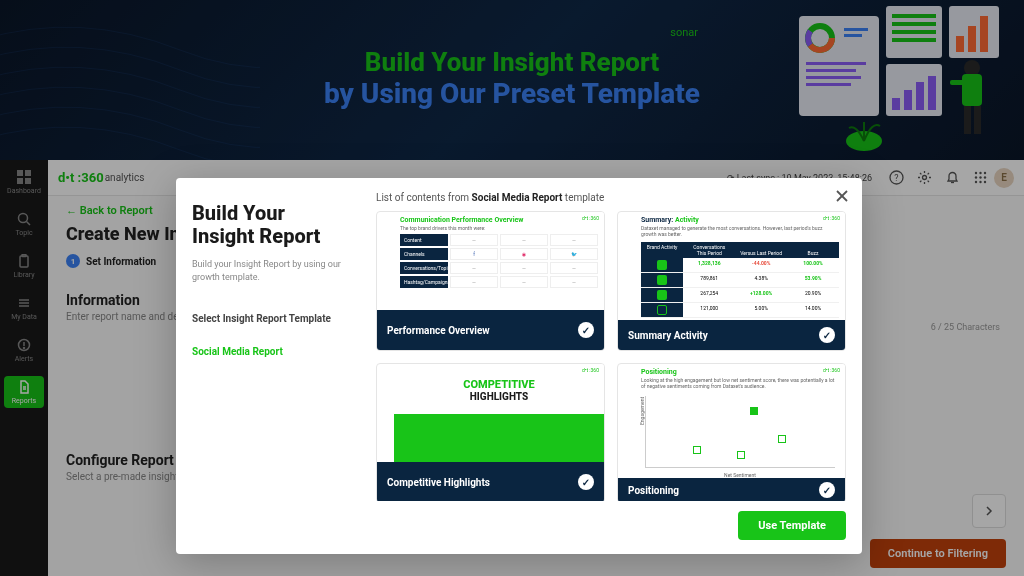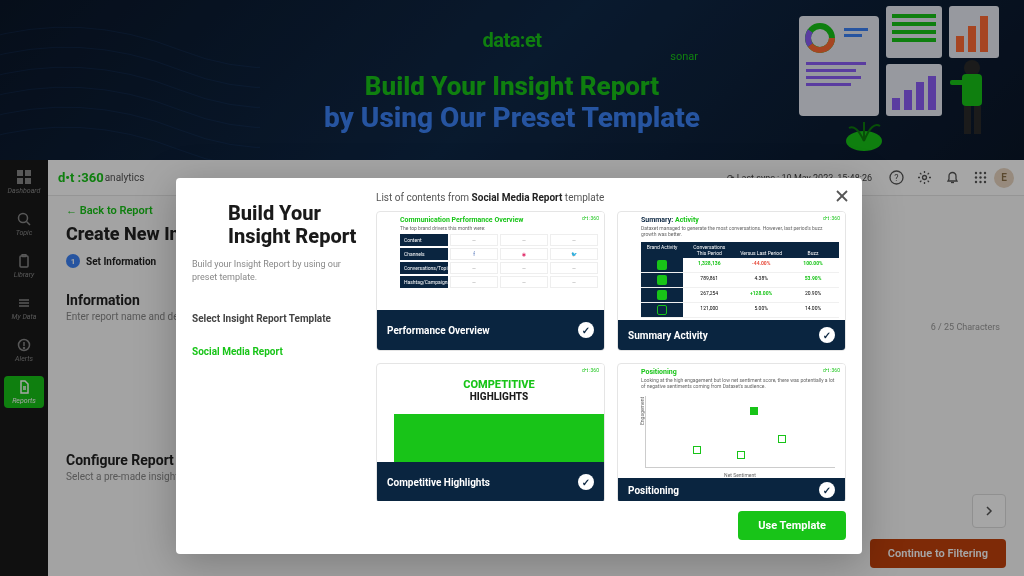--- a/index.html
+++ b/index.html
@@ -11,21 +11,21 @@
   .hero-text { position: absolute; left: 50%; transform: translateX(-50%); top: 28px; text-align: center; }
   .hero-logo { color: #18c418; font-weight: 700; font-size: 20px; letter-spacing: -0.5px; }
   .hero-logo-sub { color: #18c418; font-size: 11px; display: block; text-align: right; margin-top: -2px; padding-right: 2px; }
   .hero-title { font-size: 26px; font-weight: 800; color: #18c418; margin-top: 8px; }
   .hero-sub { font-size: 28px; font-weight: 800; color: #3b82f6; }
   .hero-illus { position: absolute; right: 20px; top: 6px; width: 210px; height: 150px; }
 
   
   .app { position: absolute; top: 160px; left: 0; right: 0; bottom: 0; display: flex; background: #fafafa; }
   .sidebar { width: 48px; background: #1a1a1a; display: flex; flex-direction: column; align-items: center; padding-top: 6px; gap: 10px; }
-  .side-item { width: 40px; display: flex; flex-direction: column; align-items: center; color: #888; font-size: 7px; gap: 2px; cursor: pointer; padding: 3px 0; font-style: italic; }
+  .side-item { width: 40px; display: flex; flex-direction: column; align-items: center; color: #888; font-size: 7px; gap: 2px; cursor: pointer; padding: 3px 0; }
   .side-item.active { background: #18c418; color: #fff; border-radius: 4px; }
   .side-icon { width: 16px; height: 16px; display: flex; align-items: center; justify-content: center; }
 
   .main { flex: 1; position: relative; }
   .topbar { height: 36px; display: flex; align-items: center; padding: 0 10px; border-bottom: 1px solid #e5e5e5; background: #fff; }
   .brand { color: #18c418; font-weight: 700; font-size: 13px; }
   .brand-sub { color: #555; font-size: 10px; margin-left: 1px; }
   .topbar-spacer { flex: 1; }
   .sync { font-size: 9px; color: #444; margin-right: 10px; }
   .top-icon { width: 22px; height: 22px; display: flex; align-items: center; justify-content: center; color: #555; margin: 0 3px; cursor: pointer; }
@@ -49,21 +49,21 @@
 
   .continue-bar { position: absolute; bottom: 8px; right: 18px; }
   .btn-continue { background: #c2410c; color: #fff; border: none; padding: 8px 18px; border-radius: 4px; font-size: 11px; font-weight: 600; cursor: pointer; }
 
   
   .overlay { position: absolute; inset: 0; background: rgba(0,0,0,0.35); }
 
   
   .modal { position: absolute; top: 178px; left: 176px; width: 686px; height: 376px; background: #fff; border-radius: 4px; box-shadow: 0 8px 40px rgba(0,0,0,0.25); display: flex; overflow: hidden; }
   .modal-left { width: 200px; padding: 24px 16px; }
-  .modal-title { font-size: 20px; font-weight: 800; color: #1a1a1a; line-height: 1.15; margin-left: 36px; }
+  .modal-title { font-size: 20px; font-weight: 800; color: #1a1a1a; line-height: 1.15; }
   .modal-desc { font-size: 9px; color: #888; margin-top: 10px; line-height: 1.4; }
   .tpl-label { font-size: 10px; color: #444; margin-top: 30px; font-weight: 700; }
   .tpl-selected { font-size: 10px; color: #18c418; font-weight: 700; margin-top: 22px; cursor: pointer; }
 
   .modal-right { flex: 1; padding: 14px 16px 14px 0; position: relative; display: flex; flex-direction: column; }
   .close-x { position: absolute; top: 8px; right: 10px; width: 20px; height: 20px; display: flex; align-items: center; justify-content: center; cursor: pointer; color: #555; }
   .list-heading { font-size: 10px; color: #555; margin-bottom: 8px; }
   .list-heading strong { color: #222; font-weight: 700; }
 
   .cards { display: grid; grid-template-columns: 1fr 1fr; gap: 12px; flex: 1; overflow: hidden; }
@@ -112,21 +112,20 @@
     <g stroke="#3b82f6" stroke-width="0.4" fill="none">
       <path d="M-20,40 Q80,10 180,50 T380,40"></path>
         <path d="M-20,60 Q80,30 180,70 T380,60"></path>
       <path d="M-20,80 Q80,50 180,90 T380,80"></path>
         <path d="M-20,100 Q80,70 180,110 T380,100"></path>
       <path d="M-20,120 Q80,90 180,130 T380,120"></path>
         <path d="M-20,140 Q80,110 180,150 T380,140"></path>
     </g>
   </svg>
   <div class="hero-text">
-    <div class="hero-logo">data:et</div>
     <span class="hero-logo-sub">sonar</span>
     <div class="hero-title">Build Your Insight Report</div>
     <div class="hero-sub">by Using Our Preset Template</div>
   </div>
   <svg class="hero-illus" viewBox="0 0 210 150">
     <rect x="5" y="10" width="80" height="100" rx="4" fill="#e8ecf4"></rect>
     <circle cx="26" cy="32" r="12" fill="none" stroke="#18c418" stroke-width="6"></circle>
     <circle cx="26" cy="32" r="12" fill="none" stroke="#ff6b35" stroke-width="6" stroke-dasharray="30 50"></circle>
     <circle cx="26" cy="32" r="12" fill="none" stroke="#8b5cf6" stroke-width="6" stroke-dasharray="15 65" stroke-dashoffset="-30"></circle>
     <rect x="50" y="22" width="24" height="3" fill="#3b82f6"></rect>
@@ -294,21 +293,21 @@
       <button class="btn-continue">Continue to Filtering</button>
     </div>
   </div>
 </div>
 
 <div class="overlay"></div>
 
 <div class="modal">
   <div class="modal-left">
     <div class="modal-title"><span>Build Your</span><br><span>Insight Report</span></div>
-    <div class="modal-desc">Build your Insight Report by using our preset template.</div>
+    <div class="modal-desc">Build your Insight Report by using our growth template.</div>
     <div class="tpl-label">Select Insight Report Template</div>
     <div class="tpl-selected">Social Media Report</div>
   </div>
   <div class="modal-right">
     <div class="close-x">
         <svg width="12" height="12" viewBox="0 0 12 12" stroke="currentColor" stroke-width="1.8">
           <line x1="1" y1="1" x2="11" y2="11"></line>
           <line x1="11" y1="1" x2="1" y2="11"></line>
         </svg>
       </div>

